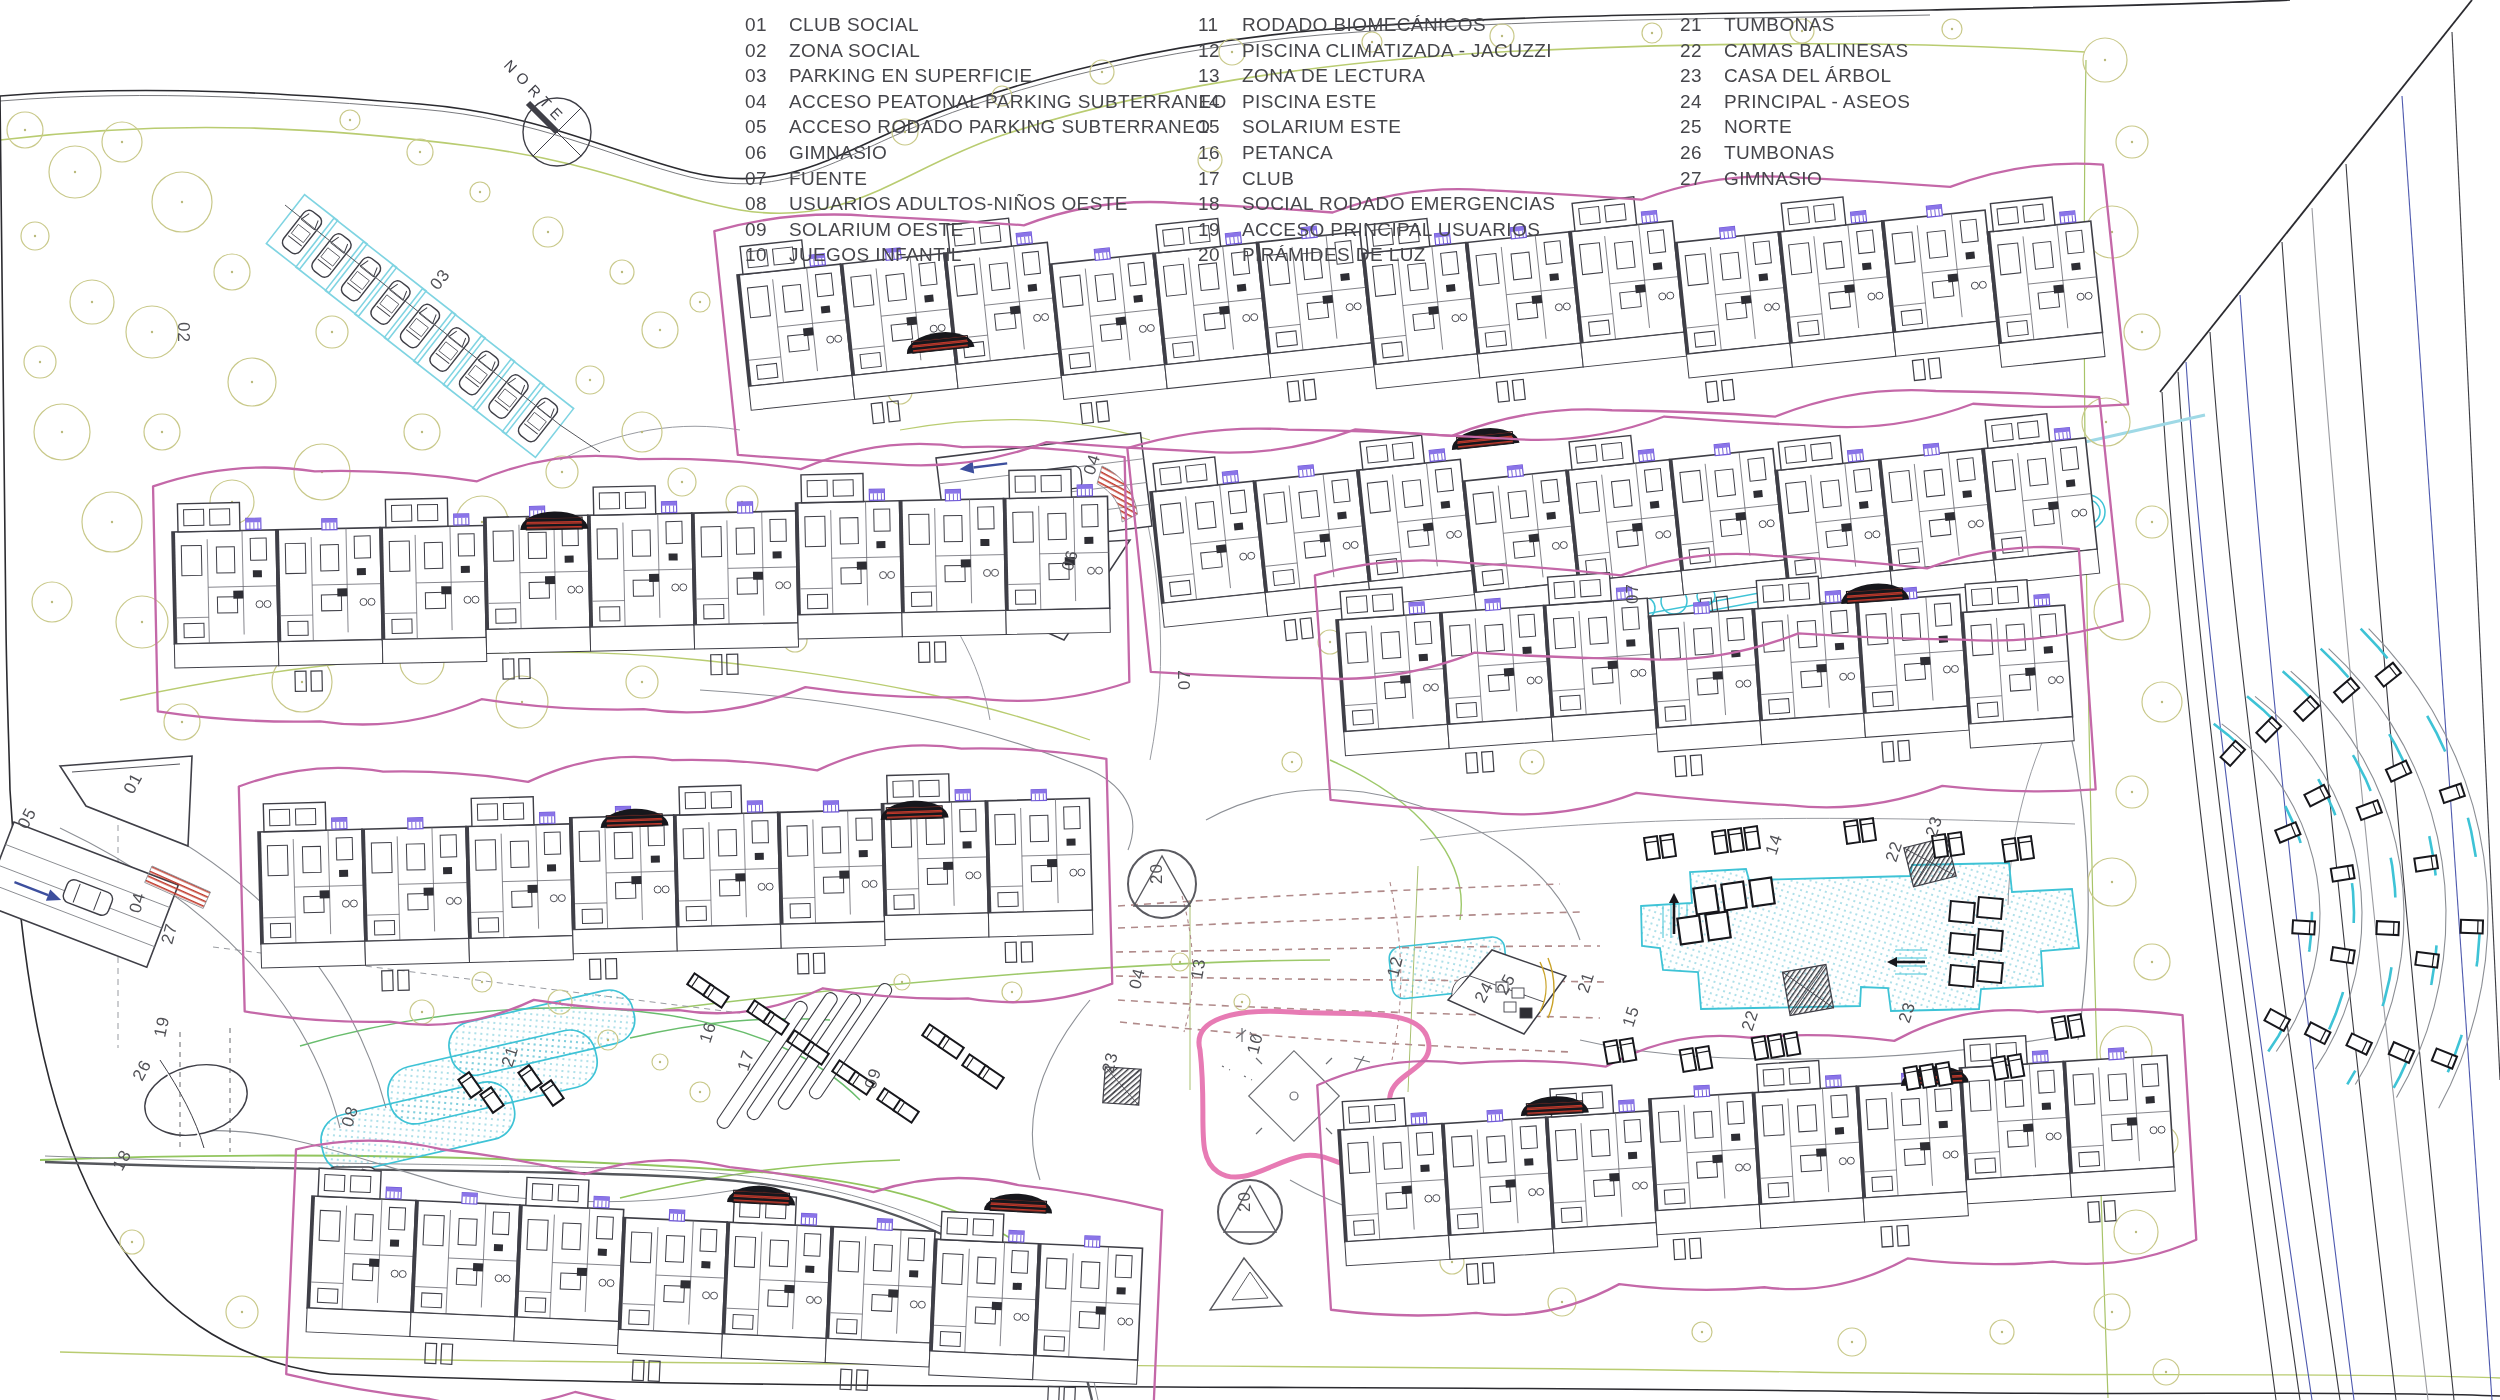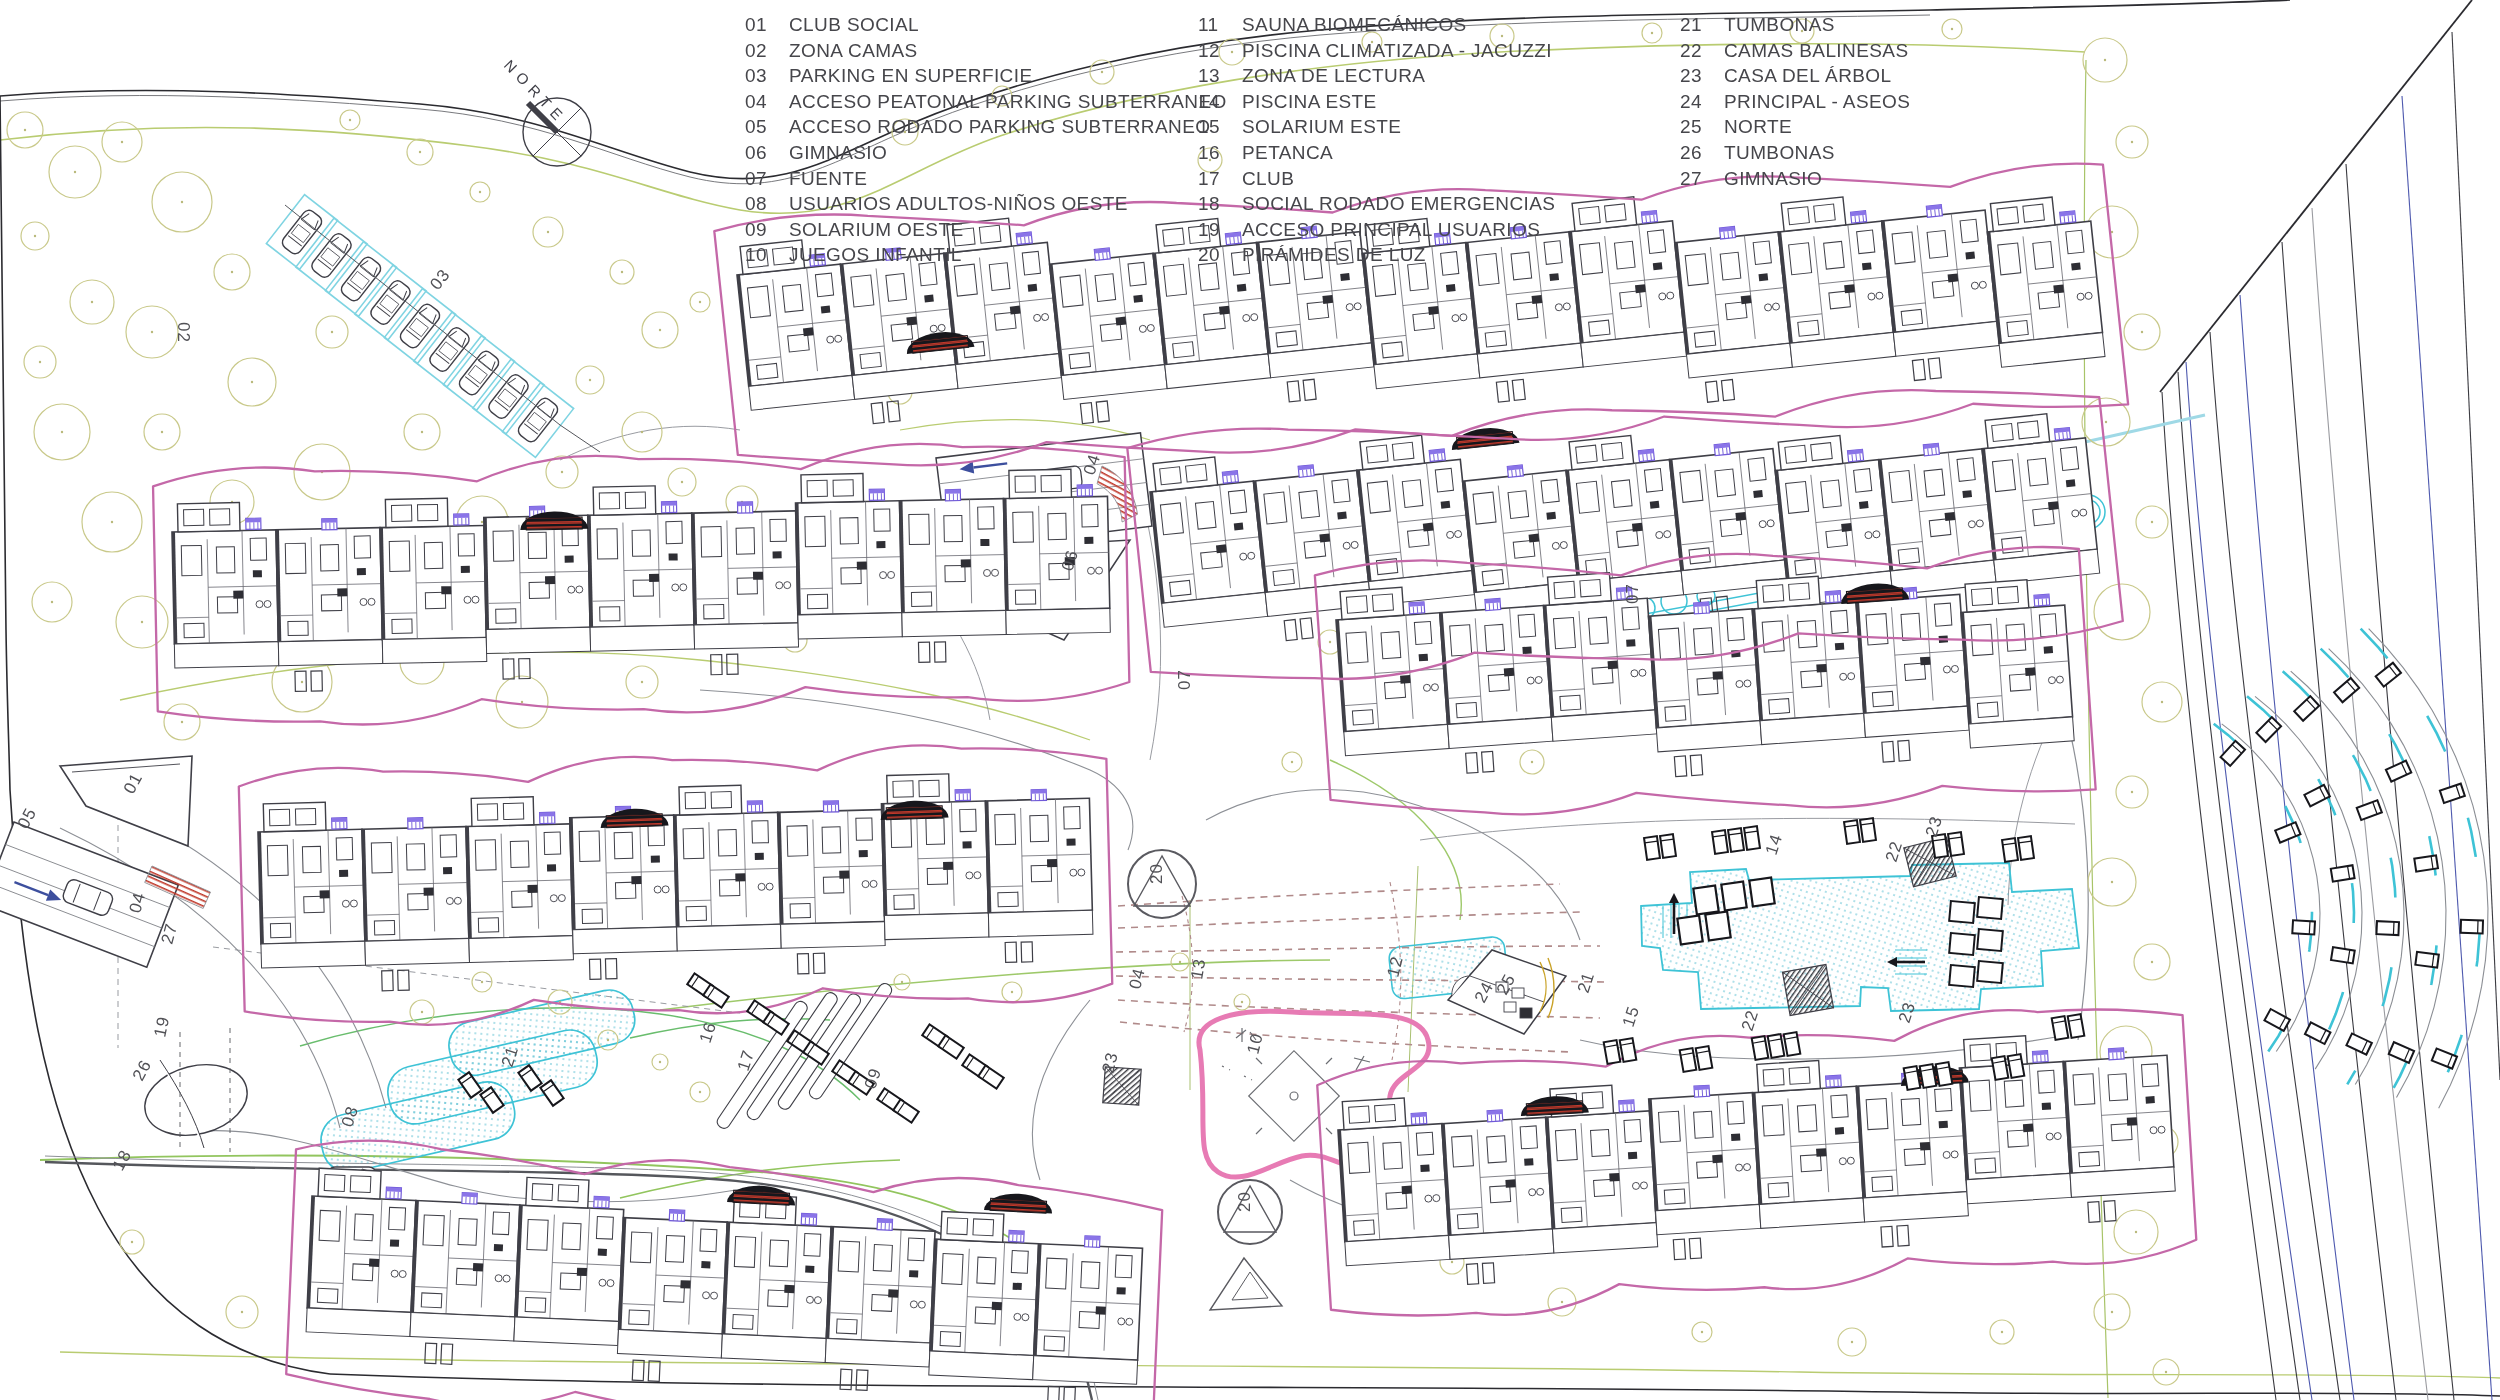--- a/index.html
+++ b/index.html
@@ -2379,21 +2379,21 @@
 </svg>
 
 <div id="legend">
       <div class="legend-col" style="left: 0px;">
         <div class="legend-row">
           <span class="legend-num">01</span>
           <span class="legend-label">CLUB SOCIAL</span>
         </div>
         <div class="legend-row">
           <span class="legend-num">02</span>
-          <span class="legend-label">ZONA CAMAS</span>
+          <span class="legend-label">ZONA SOCIAL</span>
         </div>
         <div class="legend-row">
           <span class="legend-num">03</span>
           <span class="legend-label">PARKING EN SUPERFICIE</span>
         </div>
         <div class="legend-row">
           <span class="legend-num">04</span>
           <span class="legend-label">ACCESO PEATONAL PARKING SUBTERRANEO</span>
         </div>
         <div class="legend-row">
@@ -2417,21 +2417,21 @@
           <span class="legend-label">SOLARIUM OESTE</span>
         </div>
         <div class="legend-row">
           <span class="legend-num">10</span>
           <span class="legend-label">JUEGOS INFANTIL</span>
         </div>
       </div>
       <div class="legend-col" style="left: 453px;">
         <div class="legend-row">
           <span class="legend-num">11</span>
-          <span class="legend-label">SAUNA BIOMECÁNICOS</span>
+          <span class="legend-label">RODADO BIOMECÁNICOS</span>
         </div>
         <div class="legend-row">
           <span class="legend-num">12</span>
           <span class="legend-label">PISCINA CLIMATIZADA - JACUZZI</span>
         </div>
         <div class="legend-row">
           <span class="legend-num">13</span>
           <span class="legend-label">ZONA DE LECTURA</span>
         </div>
         <div class="legend-row">

